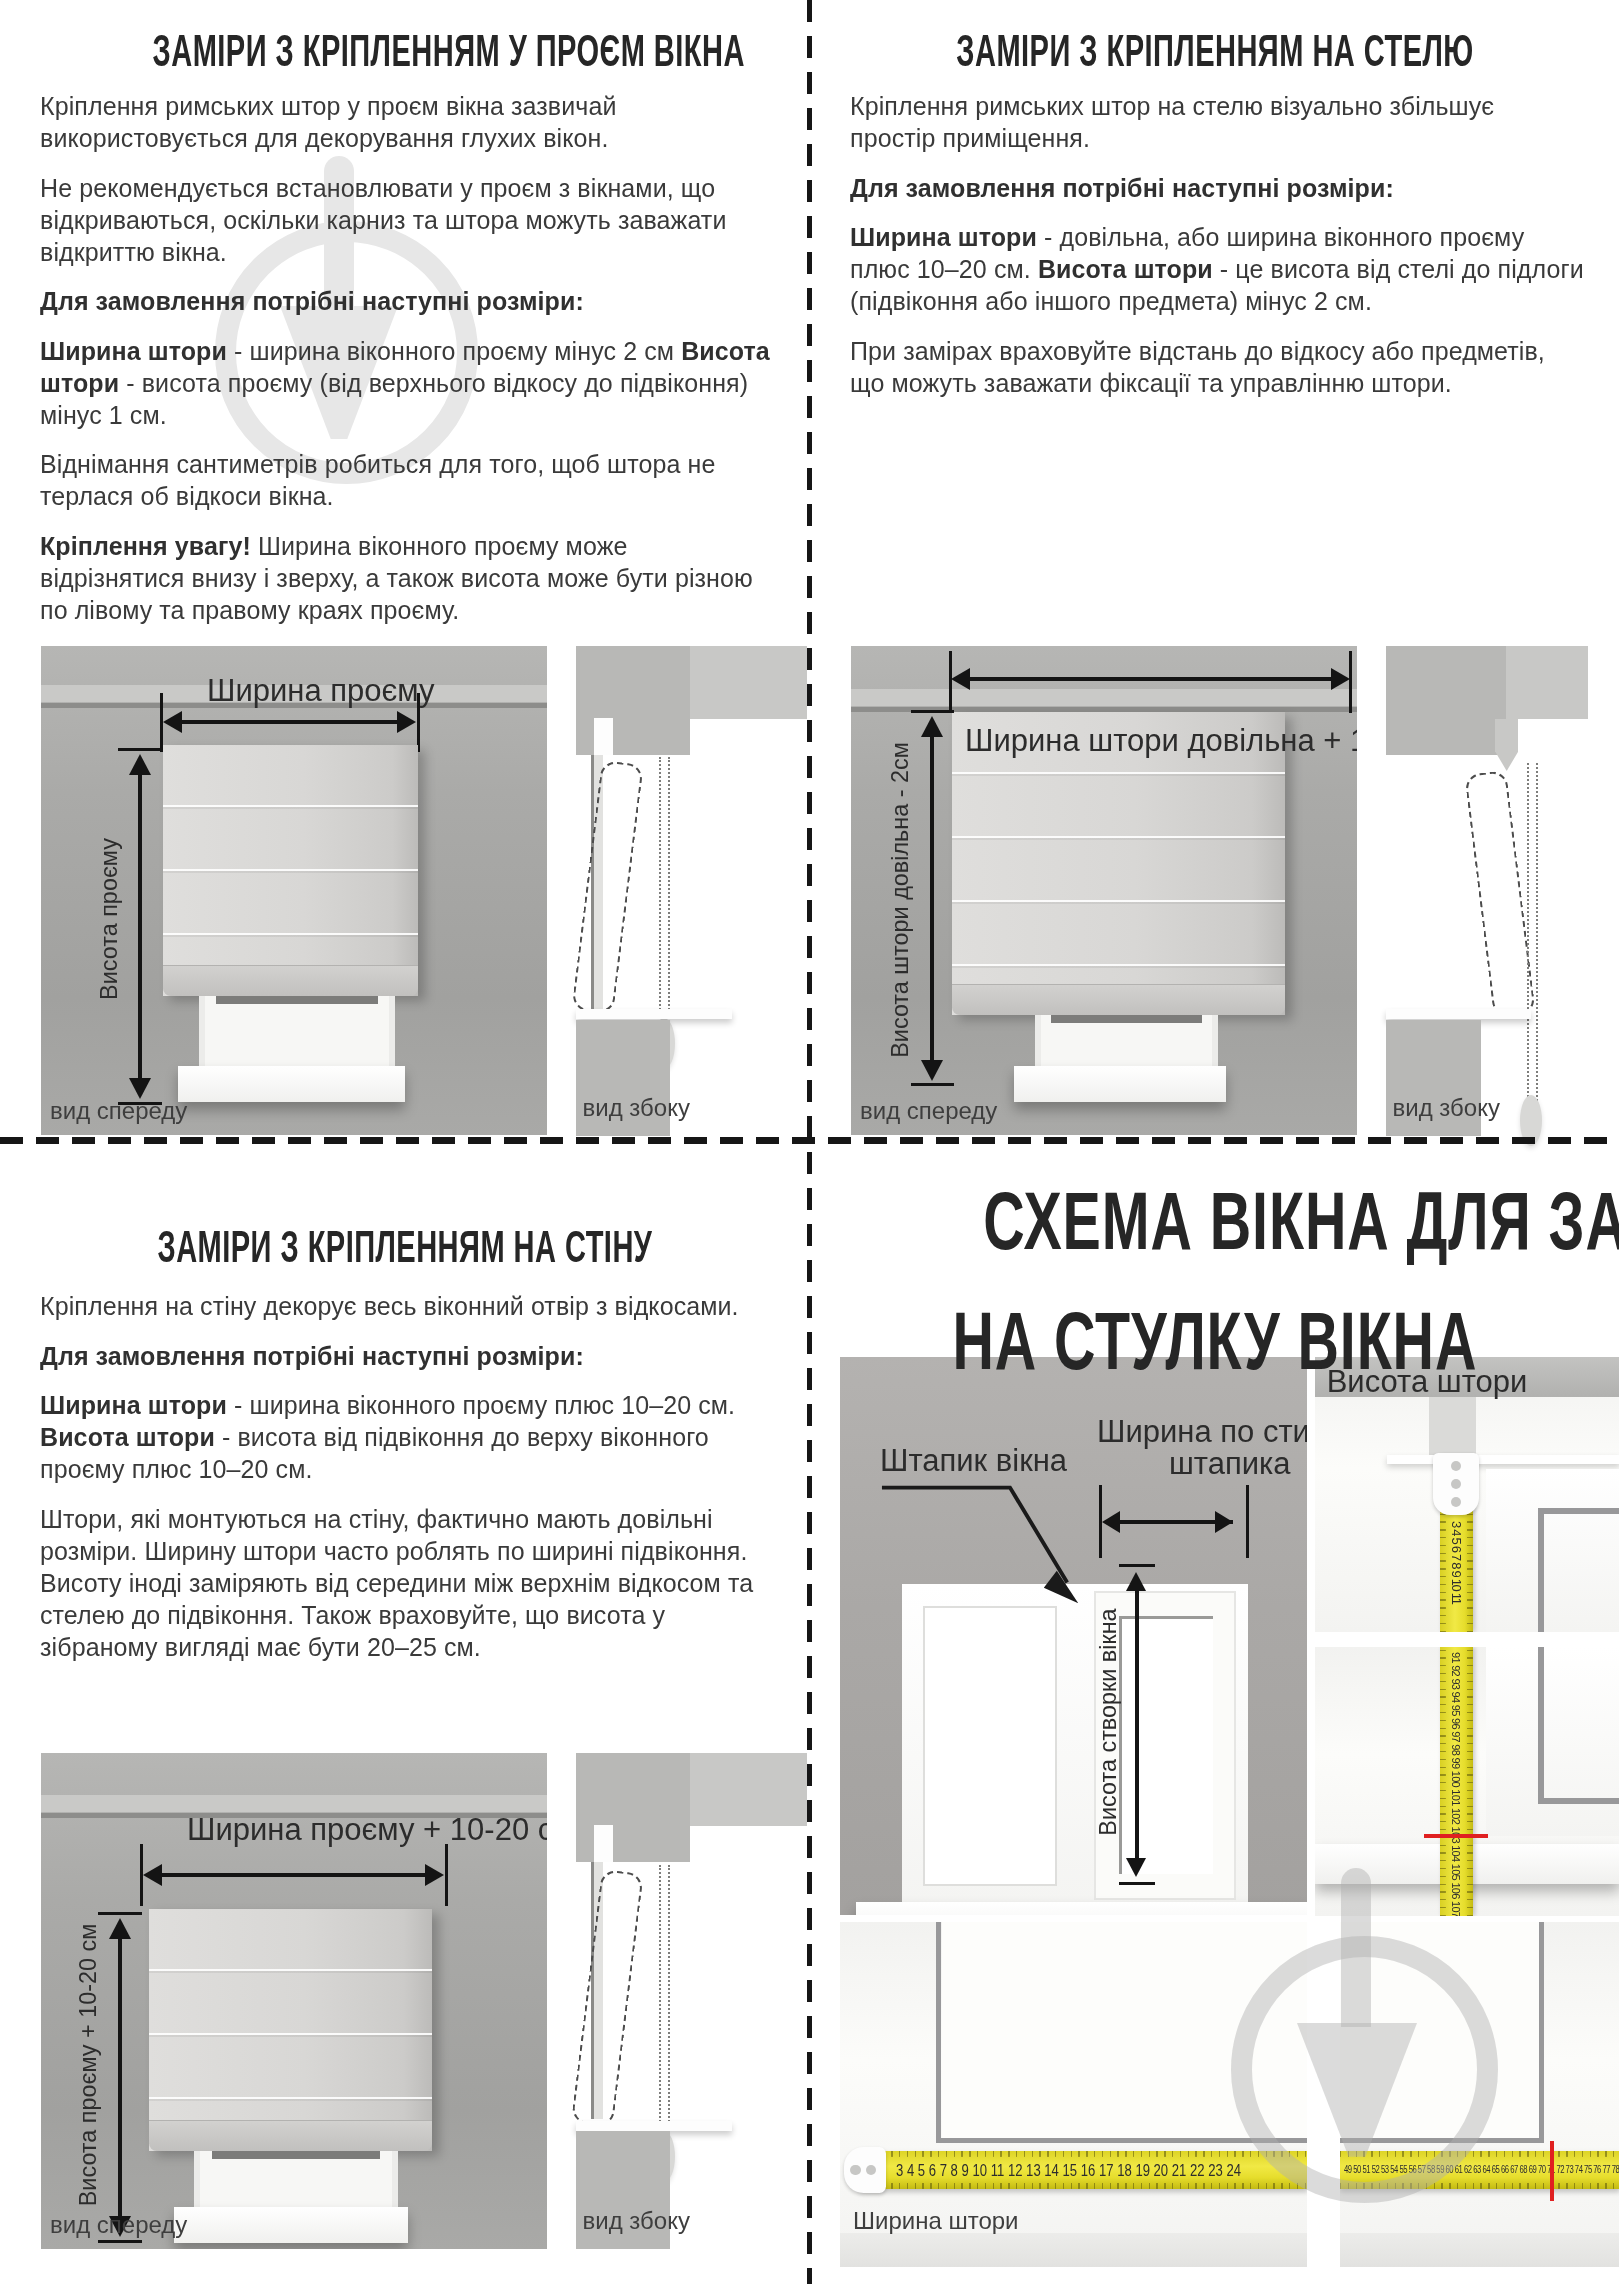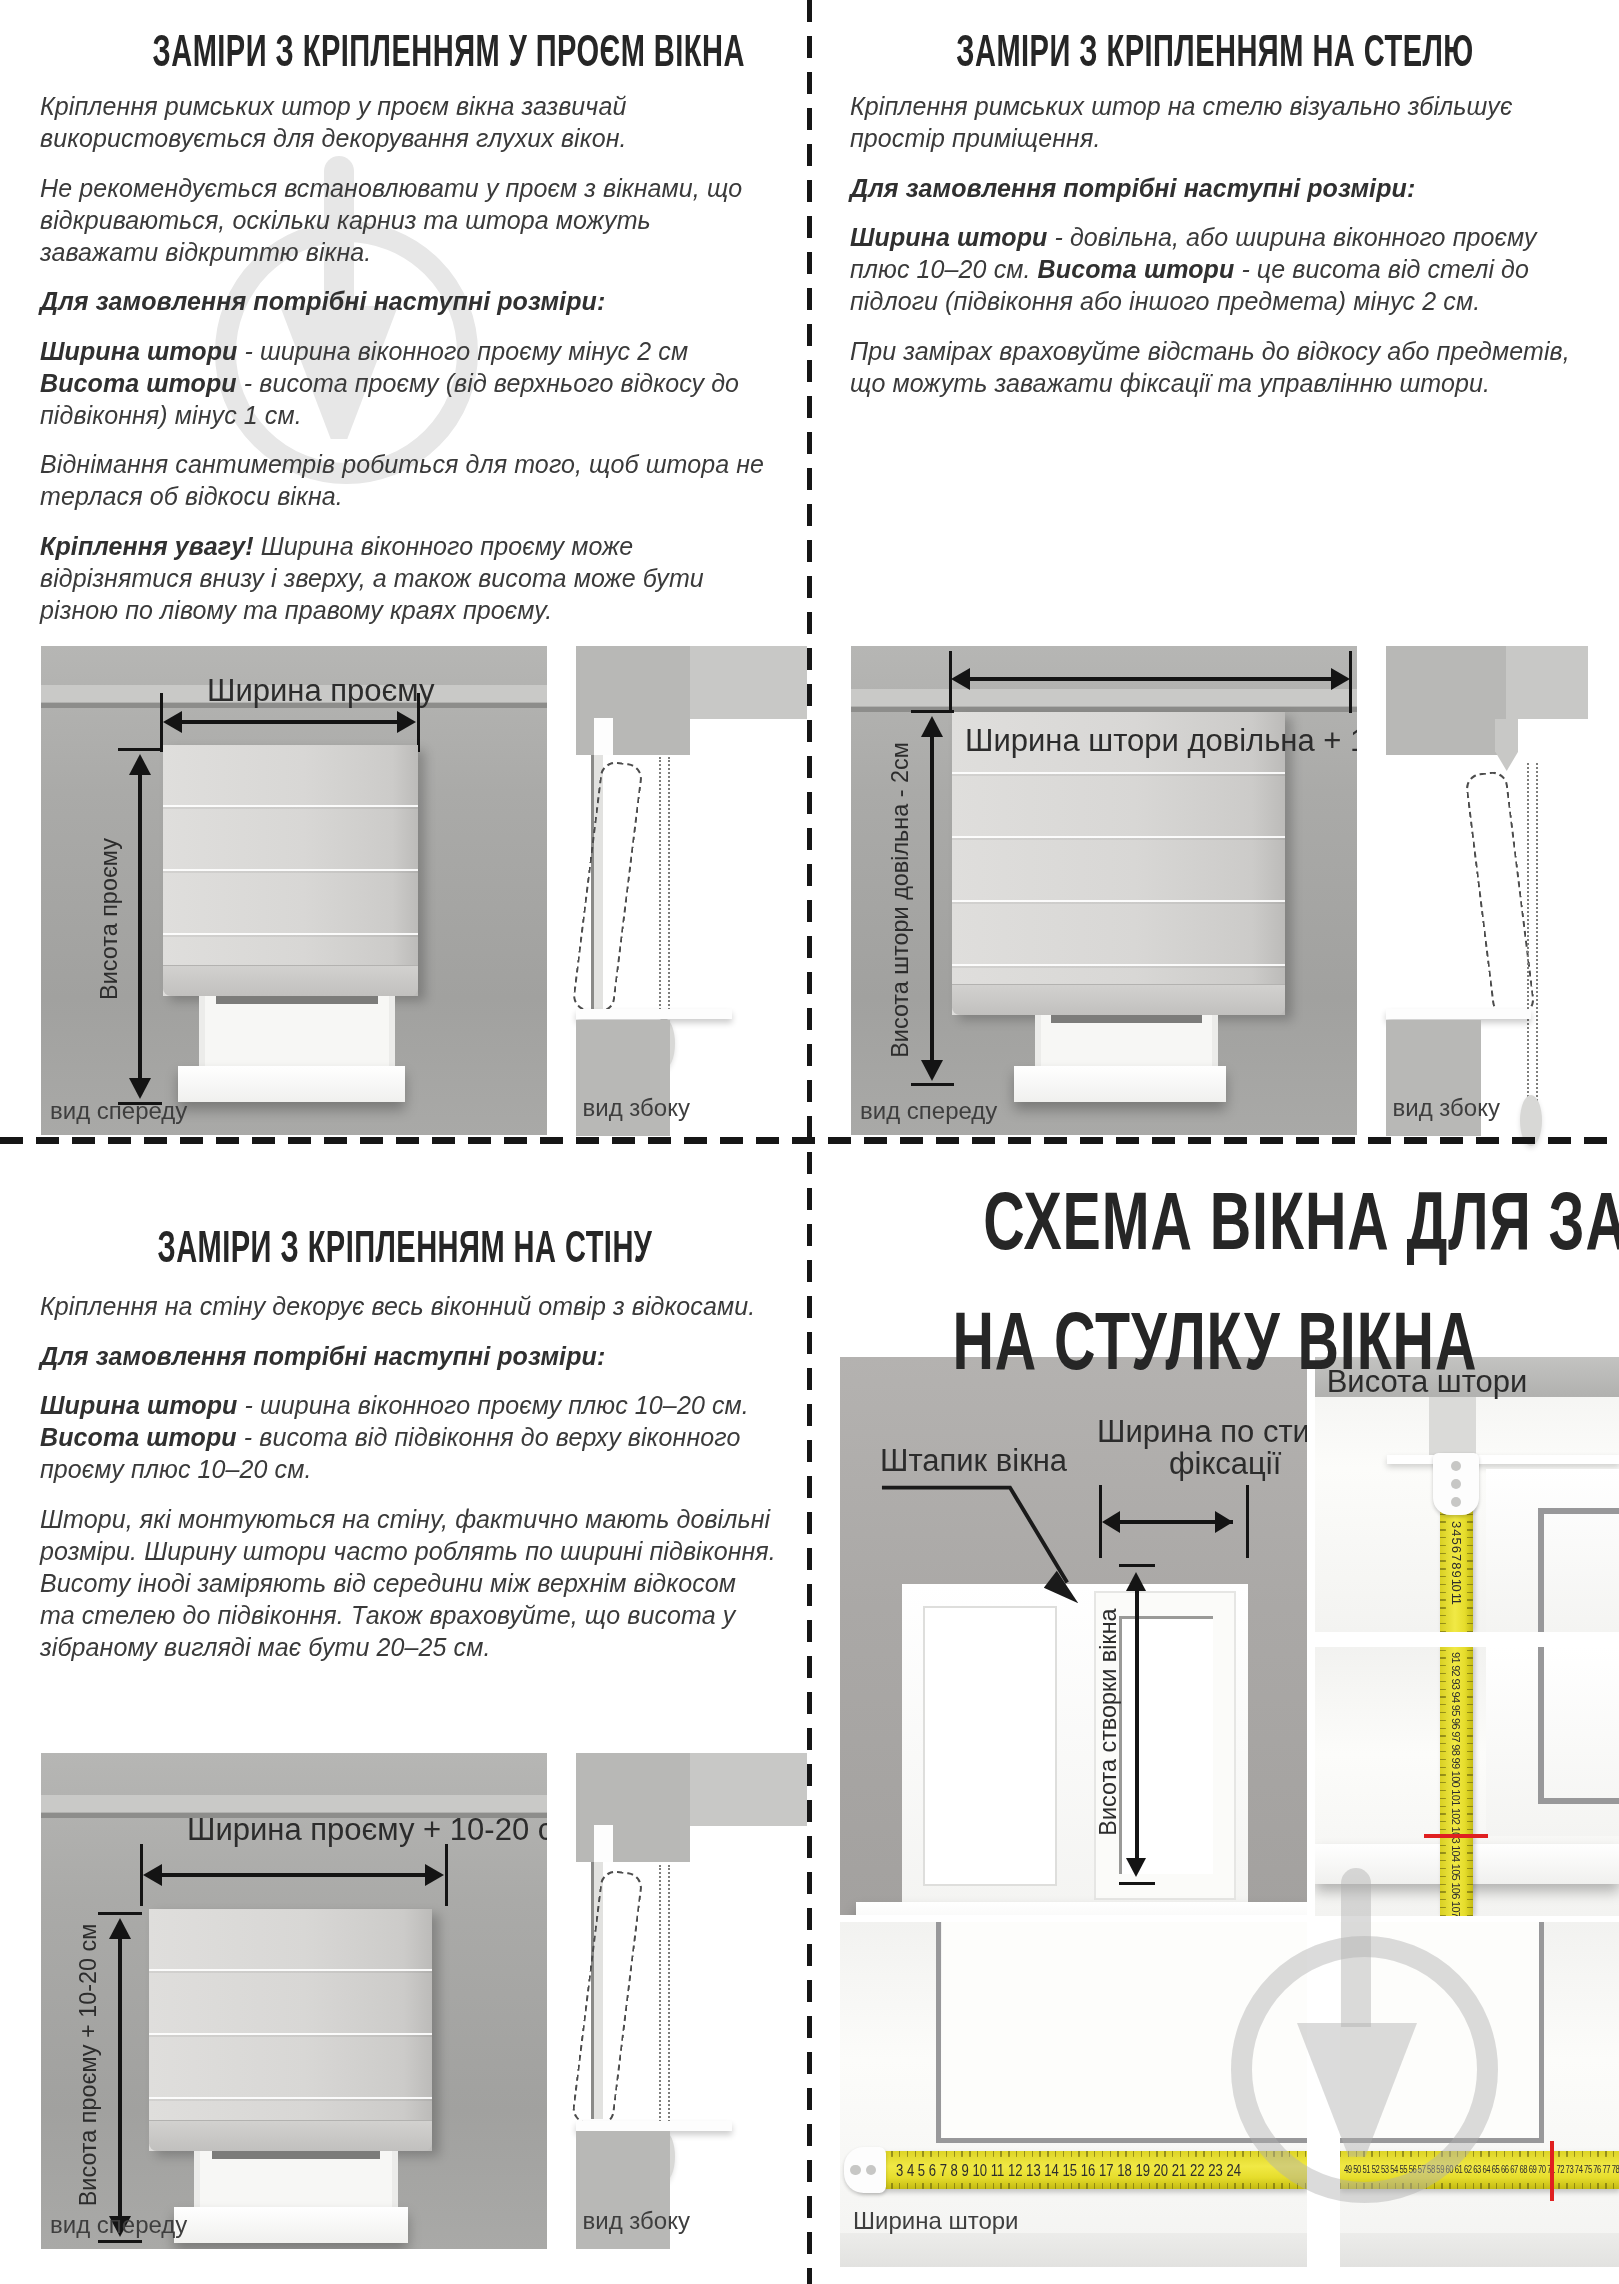--- a/index.html
+++ b/index.html
@@ -1,20 +1,20 @@
 <!DOCTYPE html>
 <html style="font-size:10.4px"><head>
 <meta charset="utf-8">
 <style>
   html,body{margin:0;padding:0;}
   body{width:1619px;height:2284px;position:relative;background:#ffffff;
        font-family:"Liberation Sans",sans-serif;color:#3a3a3a;overflow:hidden;}
   
   .tcol{position:absolute;width:736px;font-size:25px;line-height:32px;letter-spacing:0.1px;z-index:2;}
-  .tcol p{margin:0 0 17.6px 0;font-style:italic;}
+  .tcol p{margin:0 0 17.6px 0;}
   .tcol p.tight{margin:0;}
   .term{font-weight:700;color:#303030;}
   .bold{font-weight:700;color:#303030;}
   .titlewrap{position:absolute;width:810px;text-align:center;z-index:2;}
   .h1{display:inline-block;font-size:44px;font-weight:700;color:#262626;
       transform:scaleX(.66);transform-origin:center;white-space:nowrap;letter-spacing:0.7px;}
   .h1big{display:inline-block;font-size:82px;font-weight:700;color:#262626;
       transform:scaleX(.70);transform-origin:center;white-space:nowrap;letter-spacing:1.3px;}
   
   .divv{position:absolute;left:807px;top:0;width:5.2px;height:2284px;z-index:6;
@@ -261,21 +261,21 @@
   <div style="position:absolute;left:279px;top:259px;width:91px;height:255px;background:#ffffff;border-top:3.3px solid #9a9a98;border-left:3.3px solid #9a9a98;"></div>
   <div class="sill" style="left:16.3px;top:545px;width:451px;height:43px;"></div>
 
   <span class="dlabel" style="left:40px;top:86px;">Штапик вікна</span>
   <svg width="221" height="143" viewBox="0 0 340 220" style="position:absolute;left:40px;top:128px;">
     <path d="M3 4 H200 L288 150" stroke="#1a1a1a" stroke-width="6" fill="none"></path>
     <polygon points="272,132 305,182 252,158" fill="#1a1a1a"></polygon>
   </svg>
 
   <span class="dlabel" style="left:257px;top:57px;">Ширина по стикам</span>
-  <span class="dlabel" style="left:329px;top:89px;">фіксації</span>
+  <span class="dlabel" style="left:329px;top:89px;">штапика</span>
   <div class="ln" style="left:259px;top:128px;width:2.6px;height:73px;"></div>
   <div class="ln" style="left:406px;top:128px;width:2.6px;height:73px;"></div>
   <div class="ln" style="left:276px;top:163px;width:117px;height:3.9px;"></div>
   <div class="ah" style="left:262px;top:154px;border-width:11px 18px 11px 0;border-right-color:#141414;"></div>
   <div class="ah" style="left:375px;top:154px;border-width:11px 0 11px 18px;border-left-color:#141414;"></div>
 
   <div class="ln" style="left:279px;top:207px;width:36px;height:3.3px;"></div>
   <div class="ah" style="left:286px;top:215px;border-width:0 10.4px 19.5px 10.4px;border-bottom-color:#141414;"></div>
   <div class="ln" style="left:295px;top:231px;width:3.9px;height:273px;"></div>
   <div class="ah" style="left:286px;top:501px;border-width:19.5px 10.4px 0 10.4px;border-top-color:#141414;"></div>

